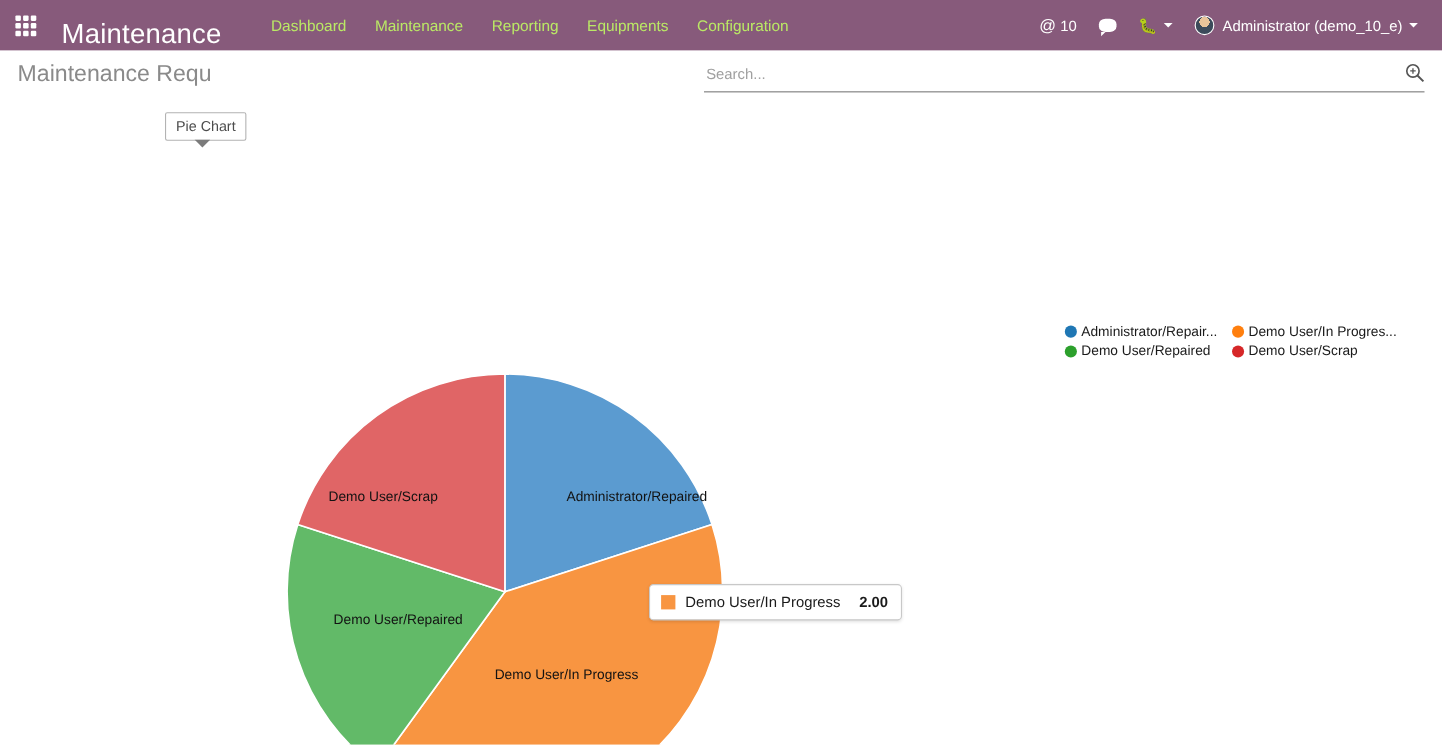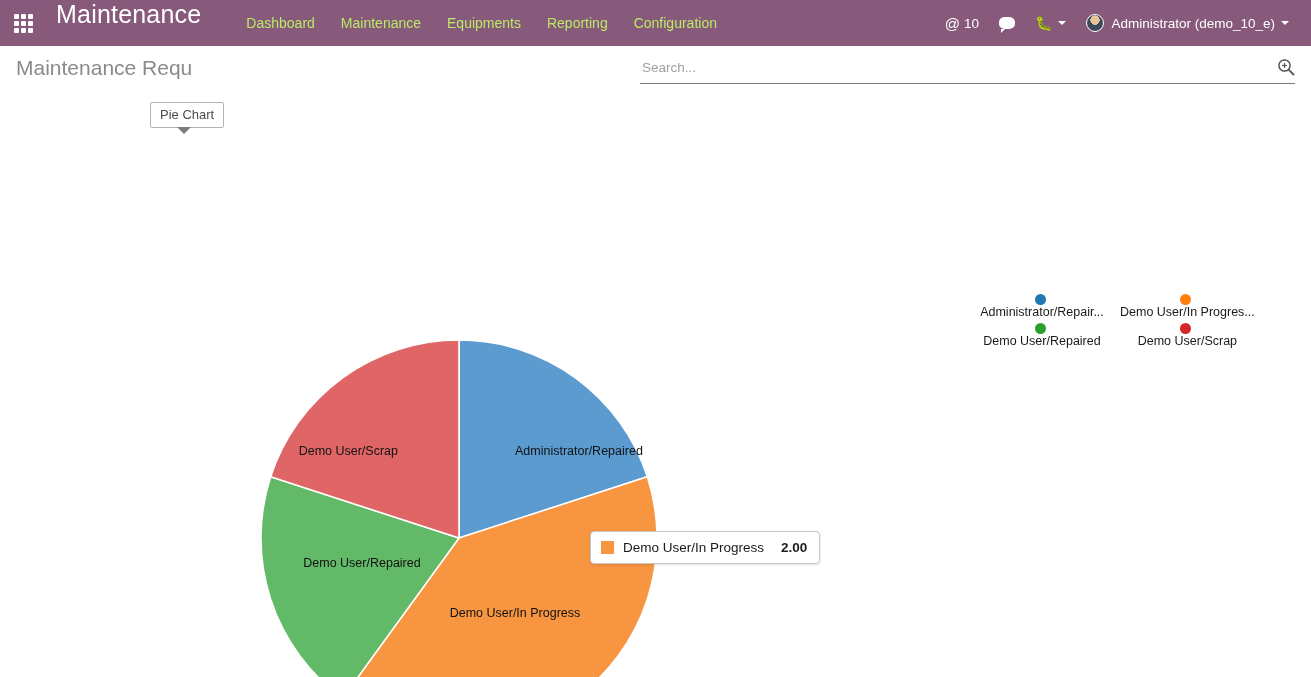--- a/index.html
+++ b/index.html
@@ -10,21 +10,21 @@
     background: #ffffff;
     font-family: "Liberation Sans", sans-serif;
     overflow: hidden;
   }
 
   
   .navbar {
     position: absolute; top: 0; left: 0;
     width: 1311px; height: 46px;
     background: #875a7b;
-    display: flex; align-items: flex-start;
+    display: flex; align-items: flex-end;
     color: #ffffff;
   }
   .apps-launcher {
     width: 46px; height: 46px;
     display: flex; align-items: center; justify-content: center;
     cursor: pointer;
   }
   .grid-icon { display: grid; grid-template-columns: repeat(3, 5px); grid-template-rows: repeat(3,5px); gap: 2px; }
   .grid-icon i { display:block; width:5px; height:5px; background:#fff; border-radius:1px; }
   .brand {
@@ -122,21 +122,21 @@
   
   .graph-area {
     position: absolute; top: 131px; left: 0; width: 1311px; height: 546px;
     background: #ffffff; overflow: hidden;
   }
   .legend {
     position: absolute; left: 968px; top: 163px;
     display: grid; grid-template-columns: 148px auto; column-gap: 4px; row-gap: 4px;
     font-size: 12.5px; color: #1a1a1a;
   }
-  .legend-item { display: flex; align-items: center; cursor: pointer; white-space: nowrap; flex-direction: column; }
+  .legend-item { display: flex; align-items: center; cursor: pointer; white-space: nowrap; }
   .legend-dot { width: 11px; height: 11px; border-radius: 50%; margin-right: 4px; flex: none; }
 
   .pie-svg { position: absolute; left: 0; top: 0; }
   .slice-label { font-size: 12.5px; fill: #121212; font-family: "Liberation Sans", sans-serif; }
 
   .chart-tooltip {
     position: absolute; left: 590px; top: 400px;
     background: #ffffff; border: 1px solid #c8c8c8; border-radius: 4px;
     box-shadow: 0 1px 3px rgba(0,0,0,.12);
     padding: 8px 12px 8px 10px;
@@ -162,22 +162,22 @@
         <i></i>
         <i></i>
         <i></i>
     </span>
   </div>
   <div class="brand">Maintenance</div>
 
   <div class="menu">
     <div class="menu-item">Dashboard</div>
     <div class="menu-item">Maintenance</div>
+    <div class="menu-item">Reporting</div>
     <div class="menu-item">Equipments</div>
-    <div class="menu-item">Reporting</div>
     <div class="menu-item">Configuration</div>
   </div>
 
   <div class="nav-right">
     <div>
       <span class="at-sym">@</span>
       <span class="at-count">10</span>
     </div>
     <div>
       <span class="chat-bubble"></span>

